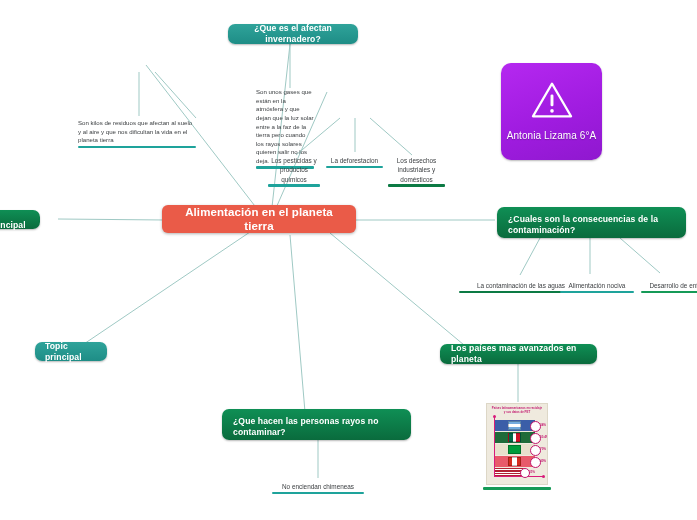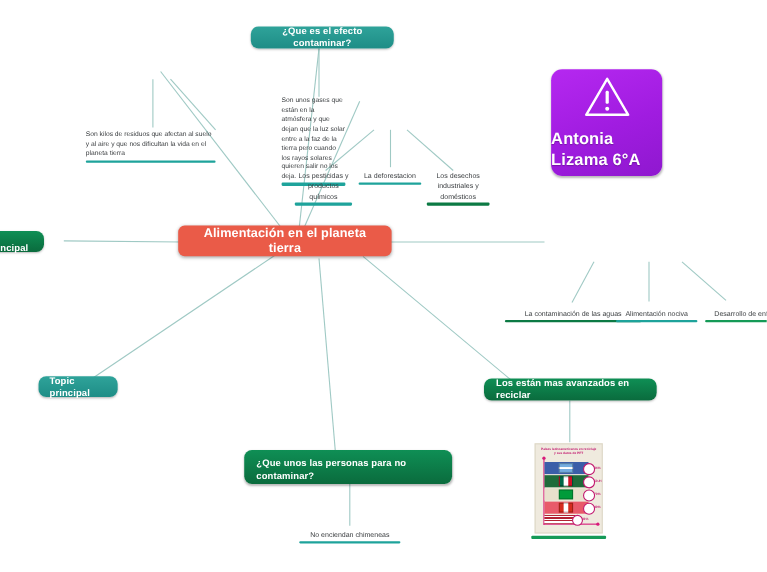--- a/index.html
+++ b/index.html
@@ -81,21 +81,21 @@
     color:#3d4043;
     font-size:6.1px;
     line-height:1.42;
     box-sizing:border-box;
     padding-bottom:3px;
   }
   .note .bar{position:absolute;left:0;bottom:0;height:2.4px;width:100%;background:#1ea39b;border-radius:1px;}
 
   
   .warn-tri{width:44px;height:40px;display:block;margin-bottom:10px;}
-  .purple-label{font-size:15px;font-weight:bold;color:#fff;text-shadow:0 1px 1px rgba(0,0,0,.25);}
+  .purple-label{font-size:10px;font-weight:normal;color:#fff;text-shadow:0 1px 1px rgba(0,0,0,.25);}
 
   
   .info-img{
     position:absolute;
     background:#efeade;
     border:1px solid #ddd7c7;
     box-sizing:border-box;
     overflow:hidden;
   }
   .info-title{
@@ -145,21 +145,21 @@
       <path d="M620 238 L660 273"></path>
 
       <path d="M518 364 L518 402"></path>
 
       <path d="M318 440 L318 478"></path>
     </g>
   </svg>
 
   <div class="node center" style="left:162px;top:205px;width:194px;height:28px;">Alimentación en el planeta tierra</div>
 
-  <div class="node teal" style="left:228px;top:24px;width:130px;height:20px;justify-content:center;text-align:center;">¿Que es el efecto contaminar?</div>
+  <div class="node teal" style="left:228px;top:24px;width:130px;height:20px;justify-content:center;text-align:center;">¿Que es el afectan invernadero?</div>
 
   <div class="note" style="left:256px;top:88px;width:58px;">
     <span>Son unos gases que están en la atmósfera y que dejan que la luz solar entre a la faz de la tierra pero cuando los rayos solares quieren salir no los deja.</span>
     <span class="bar"></span>
   </div>
 
 
   <div class="note" style="left:78px;top:119px;width:118px;">
     <span>Son kilos de residuos que afectan al suelo y al aire y que nos dificultan la vida en el planeta tierra</span>
     <span class="bar"></span>
@@ -183,41 +183,42 @@
 
   <div class="node purple" style="left:501px;top:63px;width:101px;height:97px;">
     <svg class="warn-tri" viewBox="0 0 48 44">
       <path d="M24 4 L45 40 L3 40 Z" fill="none" stroke="#ffffff" stroke-width="2.4" stroke-linejoin="round"></path>
       <rect x="22.4" y="16" width="3.2" height="13" rx="1.4" fill="#ffffff"></rect>
       <circle cx="24" cy="34" r="2" fill="#ffffff"></circle>
     </svg>
     <span class="purple-label">Antonia Lizama 6°A</span>
   </div>
 
+  <div class="node greendark" style="left:497px;top:207px;width:189px;height:31px;align-items:flex-start;">¿Cuales son la consecuencias de la contaminación?</div>
 
   <div class="leaf c-green" style="left:459px;top:281px;width:124px;">
     <span>La contaminación de las aguas</span>
     <span class="bar"></span>
   </div>
 
   <div class="leaf c-teal" style="left:560px;top:281px;width:74px;">
     <span>Alimentación nociva</span>
     <span class="bar"></span>
   </div>
 
   <div class="leaf c-green2" style="left:641px;top:281px;width:80px;">
     <span>Desarrollo de enferme</span>
     <span class="bar"></span>
   </div>
 
   <div class="node greendark" style="left:-22px;top:210px;width:62px;height:19px;justify-content:flex-end;">ic principal</div>
 
   <div class="node teal" style="left:35px;top:342px;width:72px;height:19px;justify-content:center;">Topic principal</div>
 
-  <div class="node greendark" style="left:440px;top:344px;width:157px;height:20px;justify-content:center;">Los están mas avanzados en reciclar</div>
+  <div class="node greendark" style="left:440px;top:344px;width:157px;height:20px;justify-content:center;">Los países mas avanzados en planeta</div>
 
   <div class="info-img" style="left:486px;top:403px;width:62px;height:82px;">
     <div class="info-title">Países latinoamericanos en reciclaje y sus datos de PET</div>
 
     <div class="axis-v" style="left:7px;top:13px;height:60px;"></div>
     <div class="axis-h" style="left:7px;top:72px;width:50px;"></div>
     <div class="axis-dot" style="left:5.5px;top:11px;"></div>
     <div class="axis-dot" style="left:55px;top:70.5px;"></div>
 
     <div class="ibar" style="left:8px;top:16px;width:40px;height:11px;background:#3b5ea8;">
@@ -244,20 +245,20 @@
     <div class="ipill" style="left:43px;top:53px;width:9px;height:9px;"></div>
     <div class="ipct" style="left:53px;top:55px;">40%</div>
 
     <div class="ibar" style="left:8px;top:64px;width:30px;height:8px;background:repeating-linear-gradient(180deg,#b22234 0 1.2px,#fff 1.2px 2.4px);"></div>
     <div class="ipill" style="left:33px;top:64px;width:8px;height:8px;"></div>
     <div class="ipct" style="left:42px;top:66px;">31%</div>
   </div>
 
   <div class="info-underline" style="left:483px;top:487px;width:68px;"></div>
 
-  <div class="node greendark" style="left:222px;top:409px;width:189px;height:31px;align-items:flex-start;">¿Que unos las personas para no contaminar?</div>
+  <div class="node greendark" style="left:222px;top:409px;width:189px;height:31px;align-items:flex-start;">¿Que hacen las personas rayos no contaminar?</div>
 
   <div class="leaf c-teal" style="left:272px;top:482px;width:92px;">
     <span>No enciendan chimeneas</span>
     <span class="bar"></span>
   </div>
 
 </div>
 
 </body></html>

